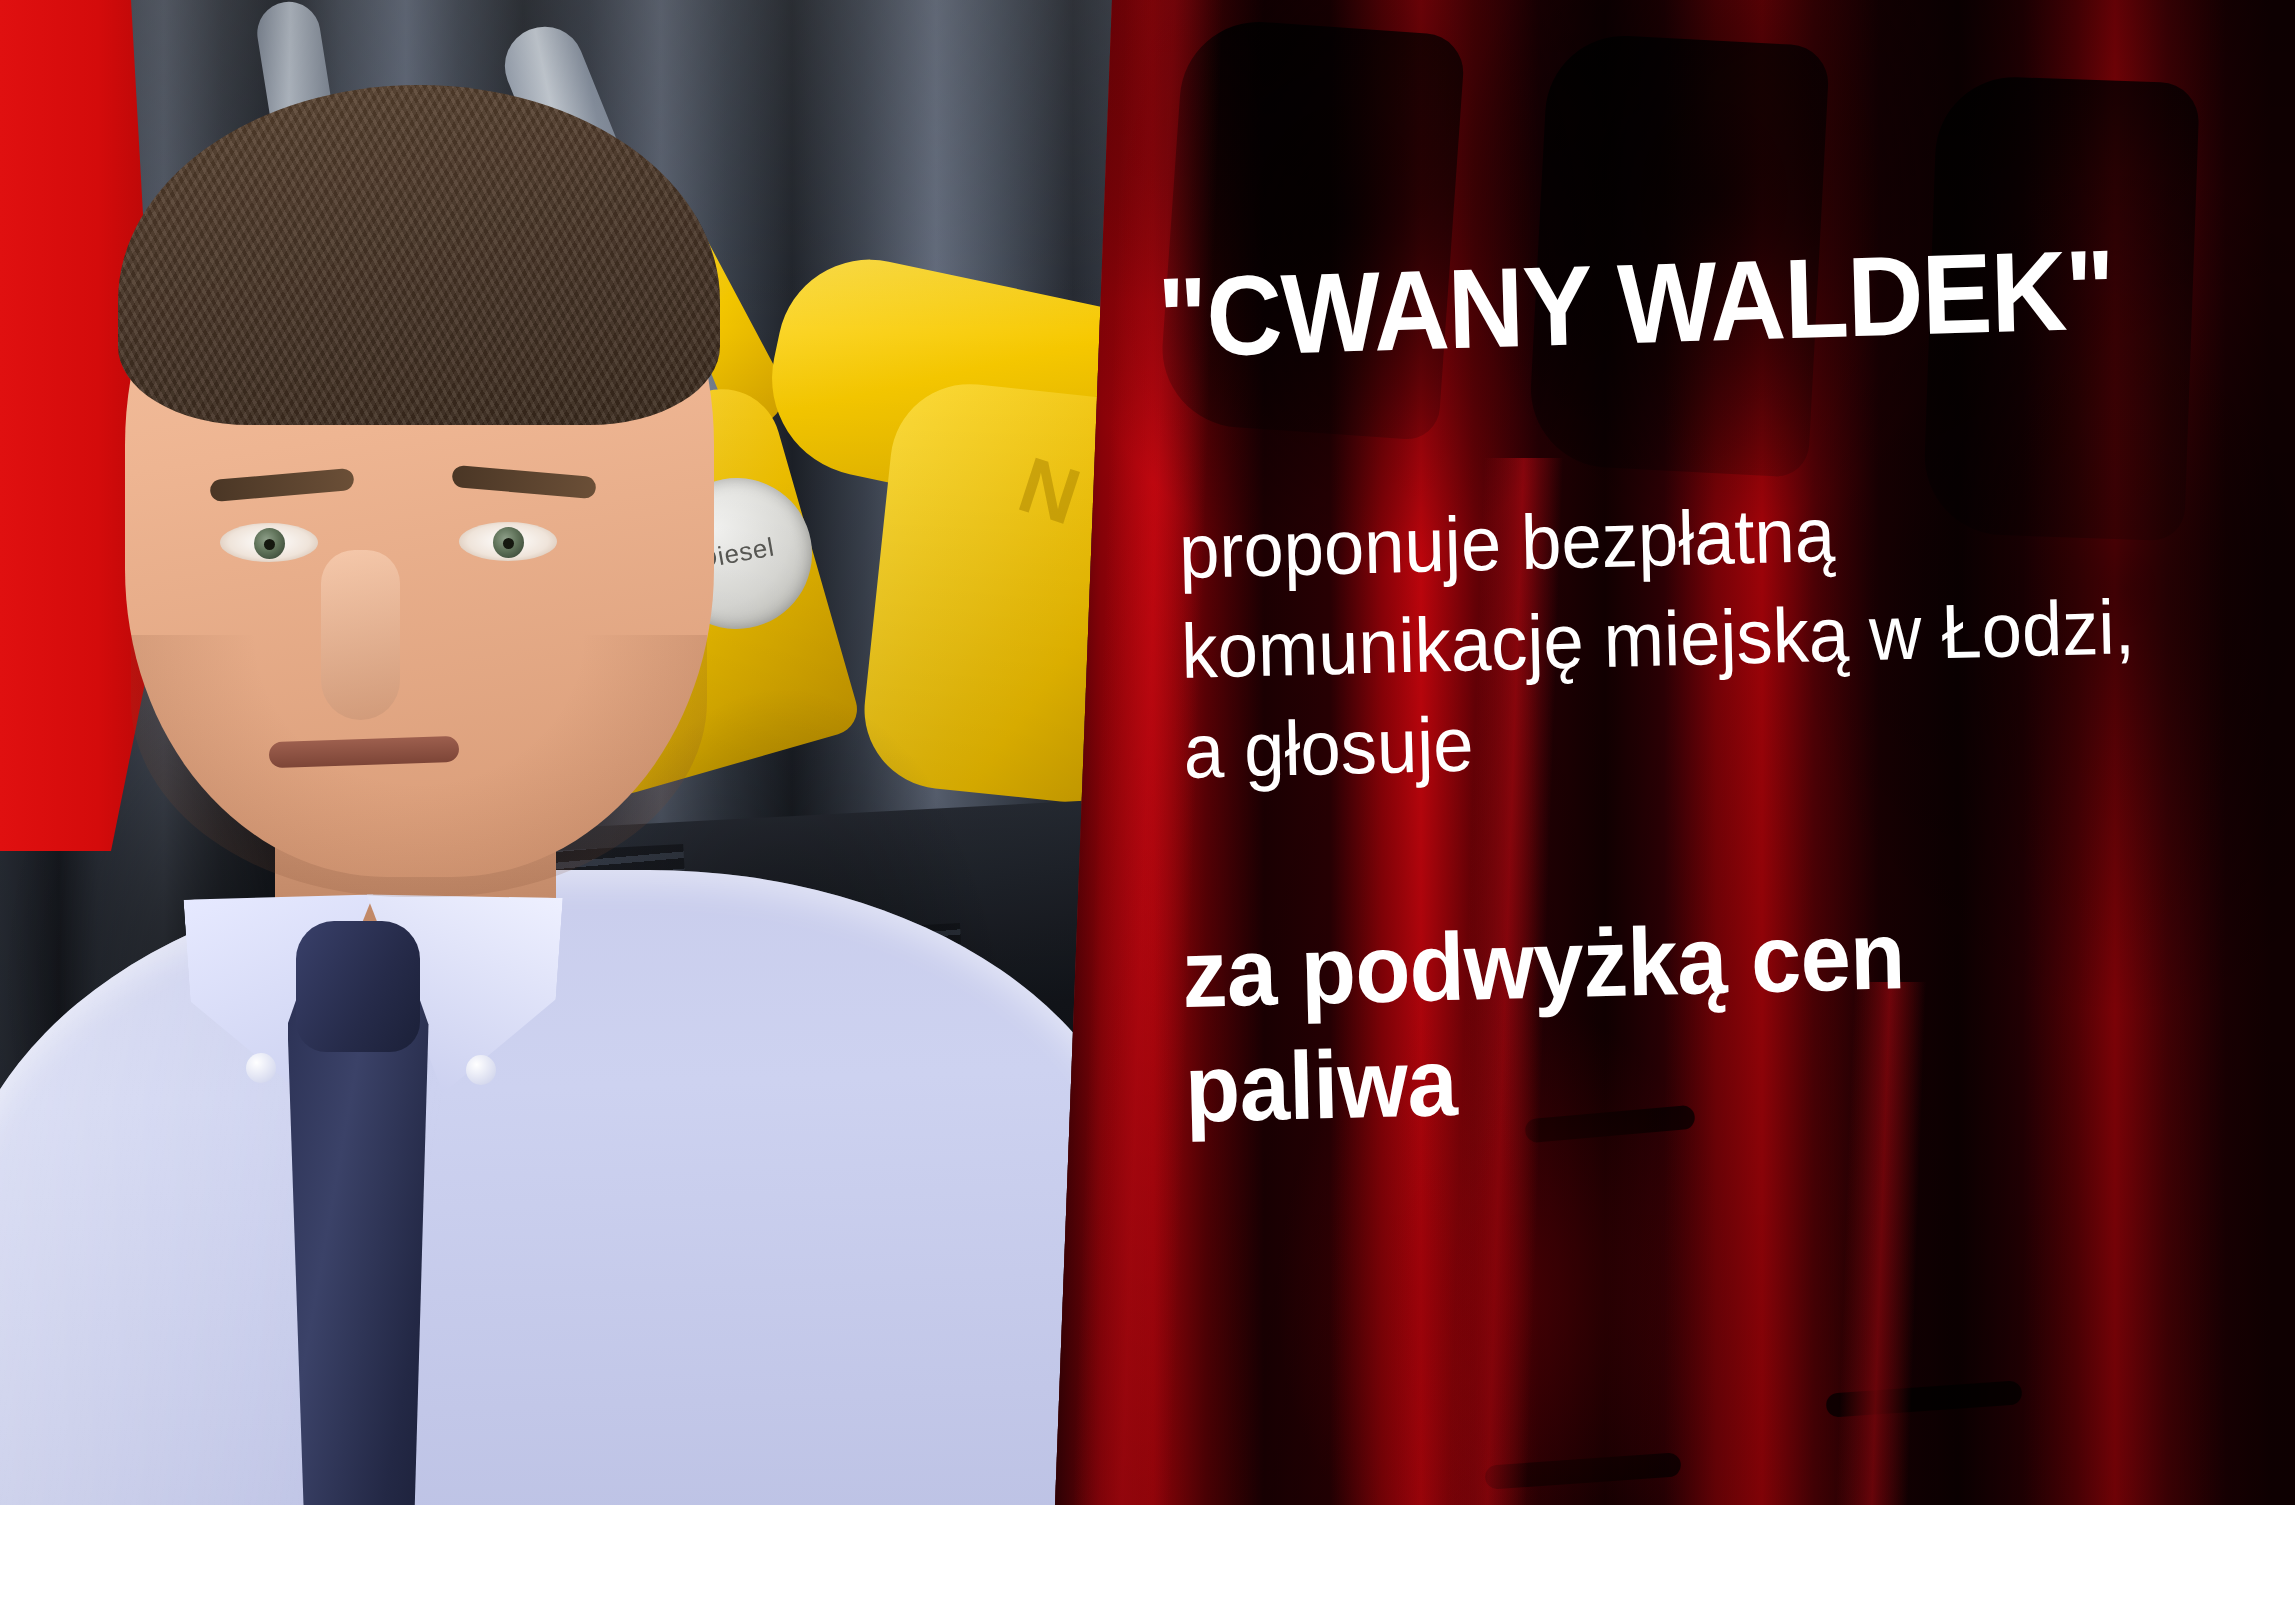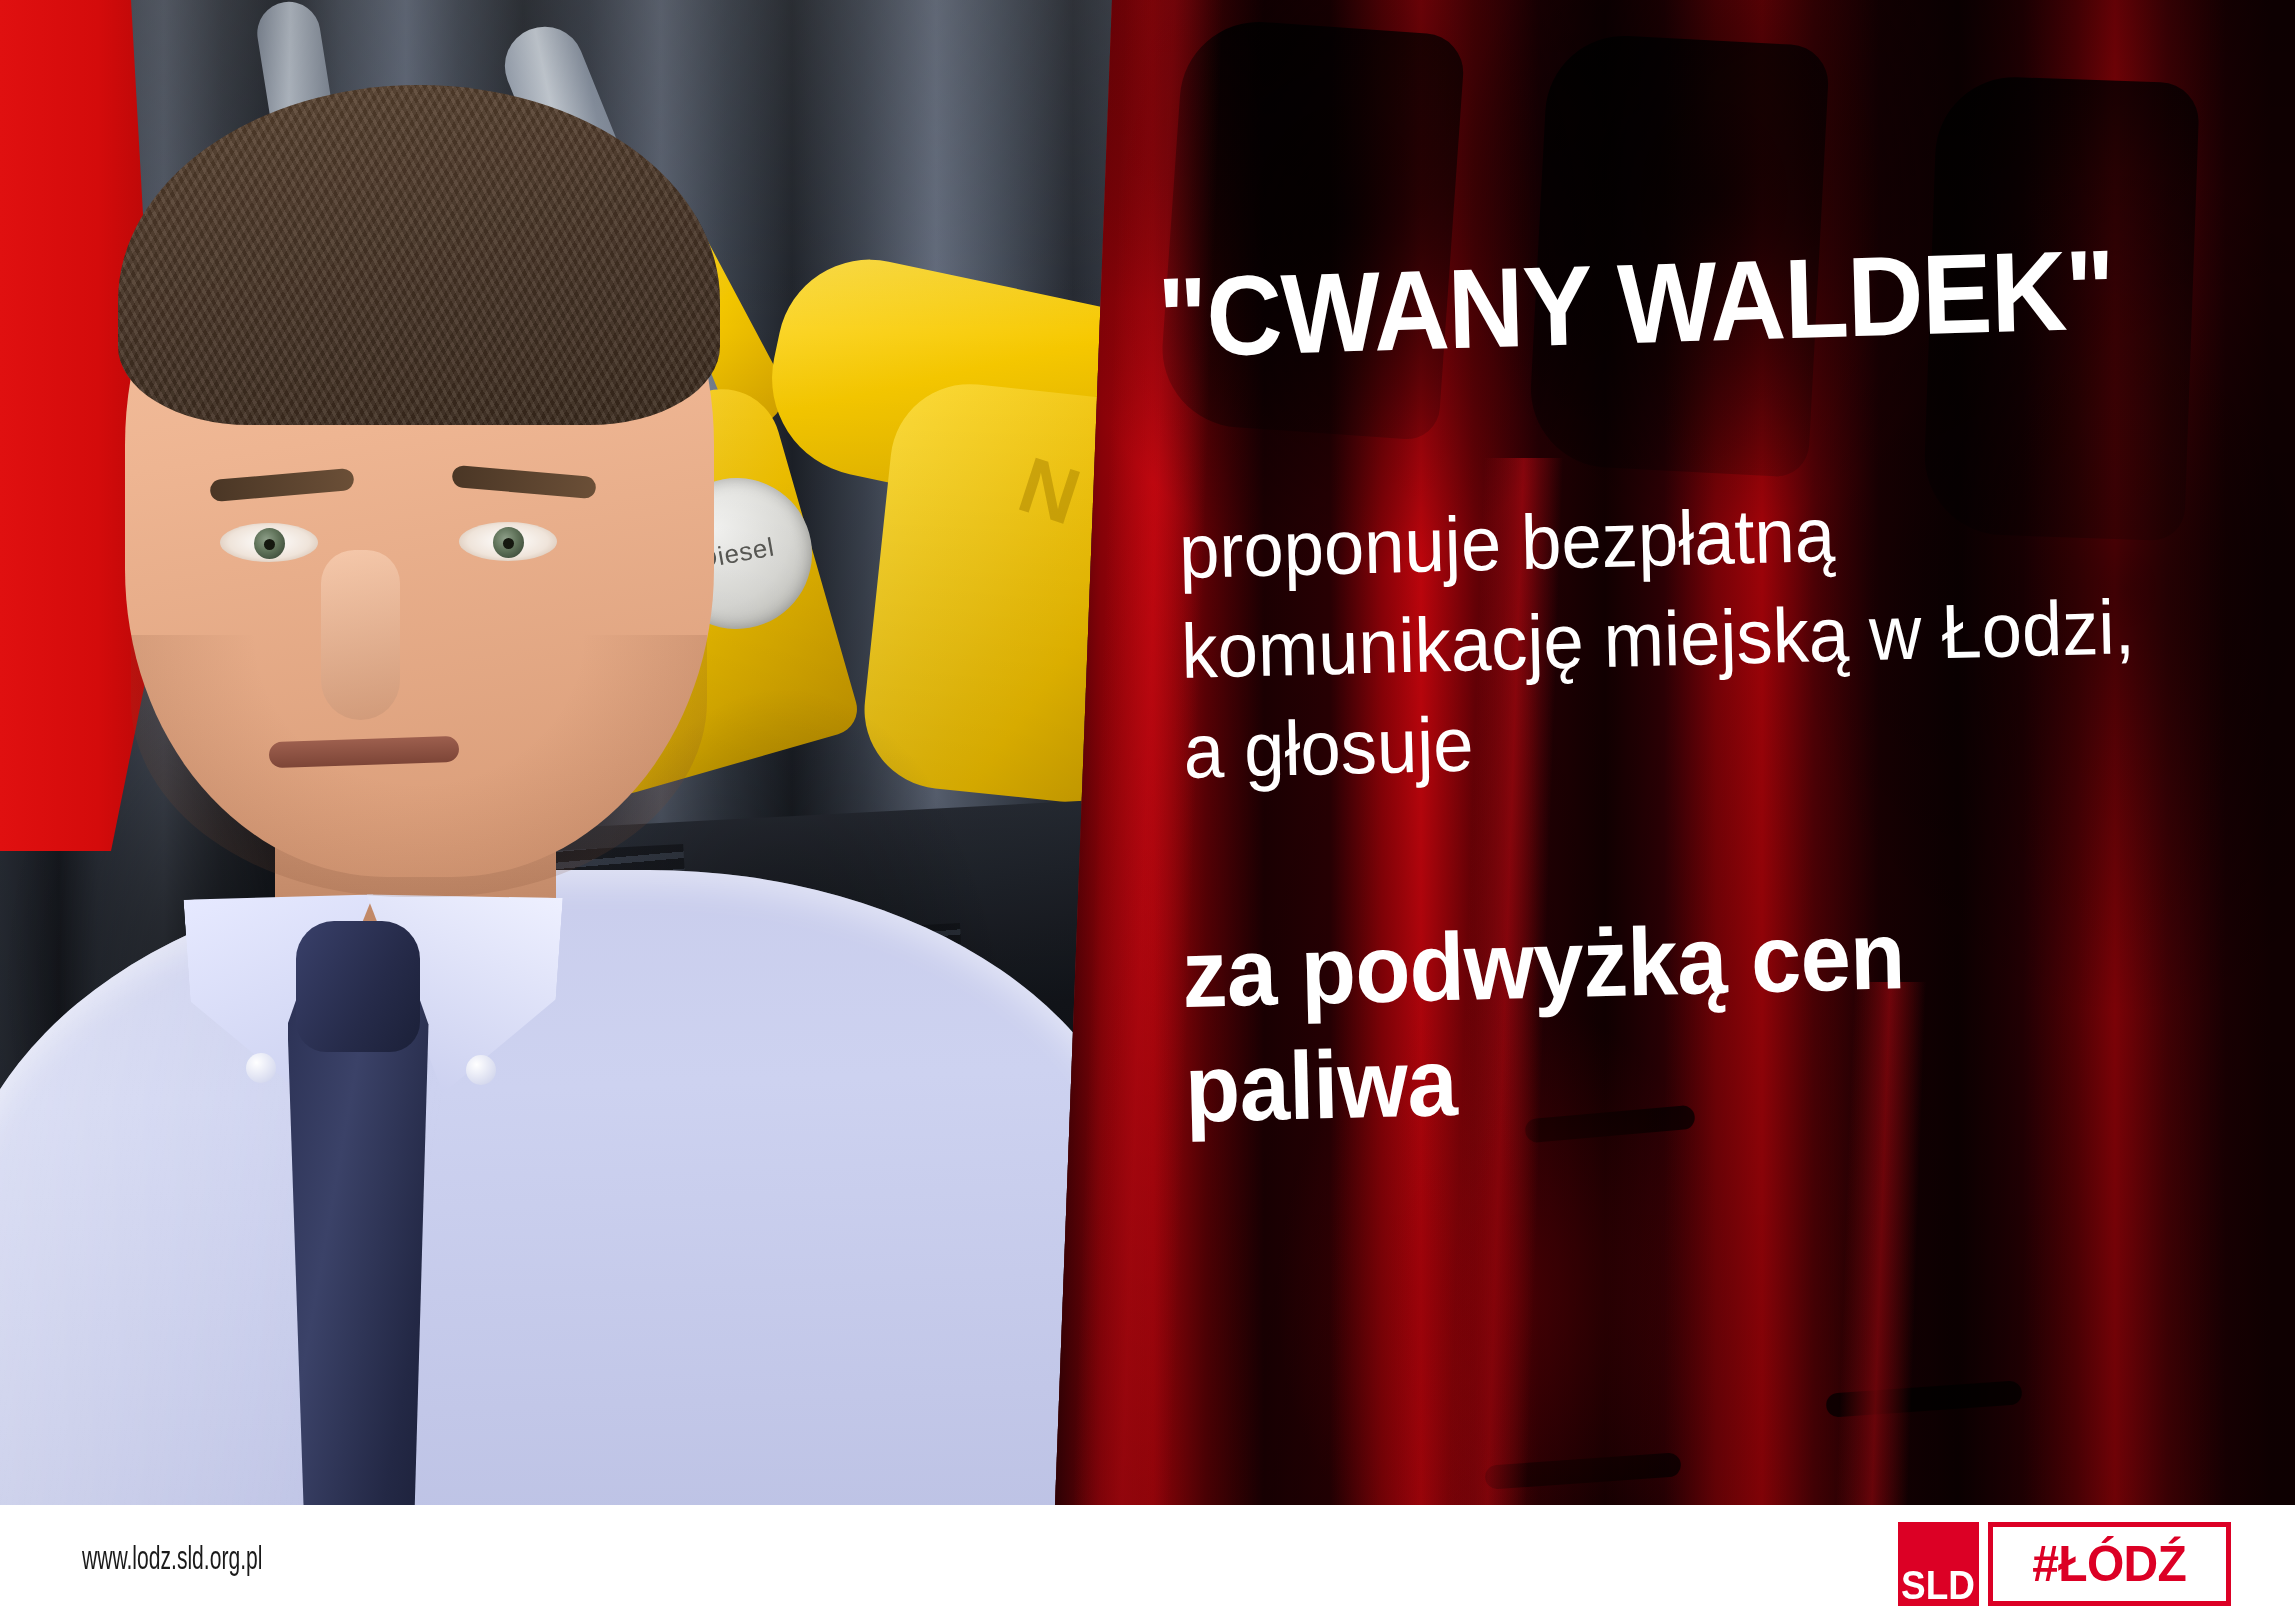--- a/index.html
+++ b/index.html
@@ -411,26 +411,15 @@
       <span class="ln">komunikację miejską w Łodzi,</span>
       <span class="ln">a głosuje</span>
     </div>
 
     <div class="kicker">
       <span class="ln">za podwyżką cen</span>
       <span class="ln">paliwa</span>
     </div>
   </div>
 
-  <div class="footer">
-    <div class="site-url">www.lodz.sld.org.pl</div>
-    <div class="logo-lockup">
-      <div class="sld-mark">
-        <span>SLD</span>
-      </div>
-      <div class="lodz-mark">
-        <span>#ŁÓDŹ</span>
-      </div>
-    </div>
-  </div>
 
 </div>
 
 
 </body></html>

